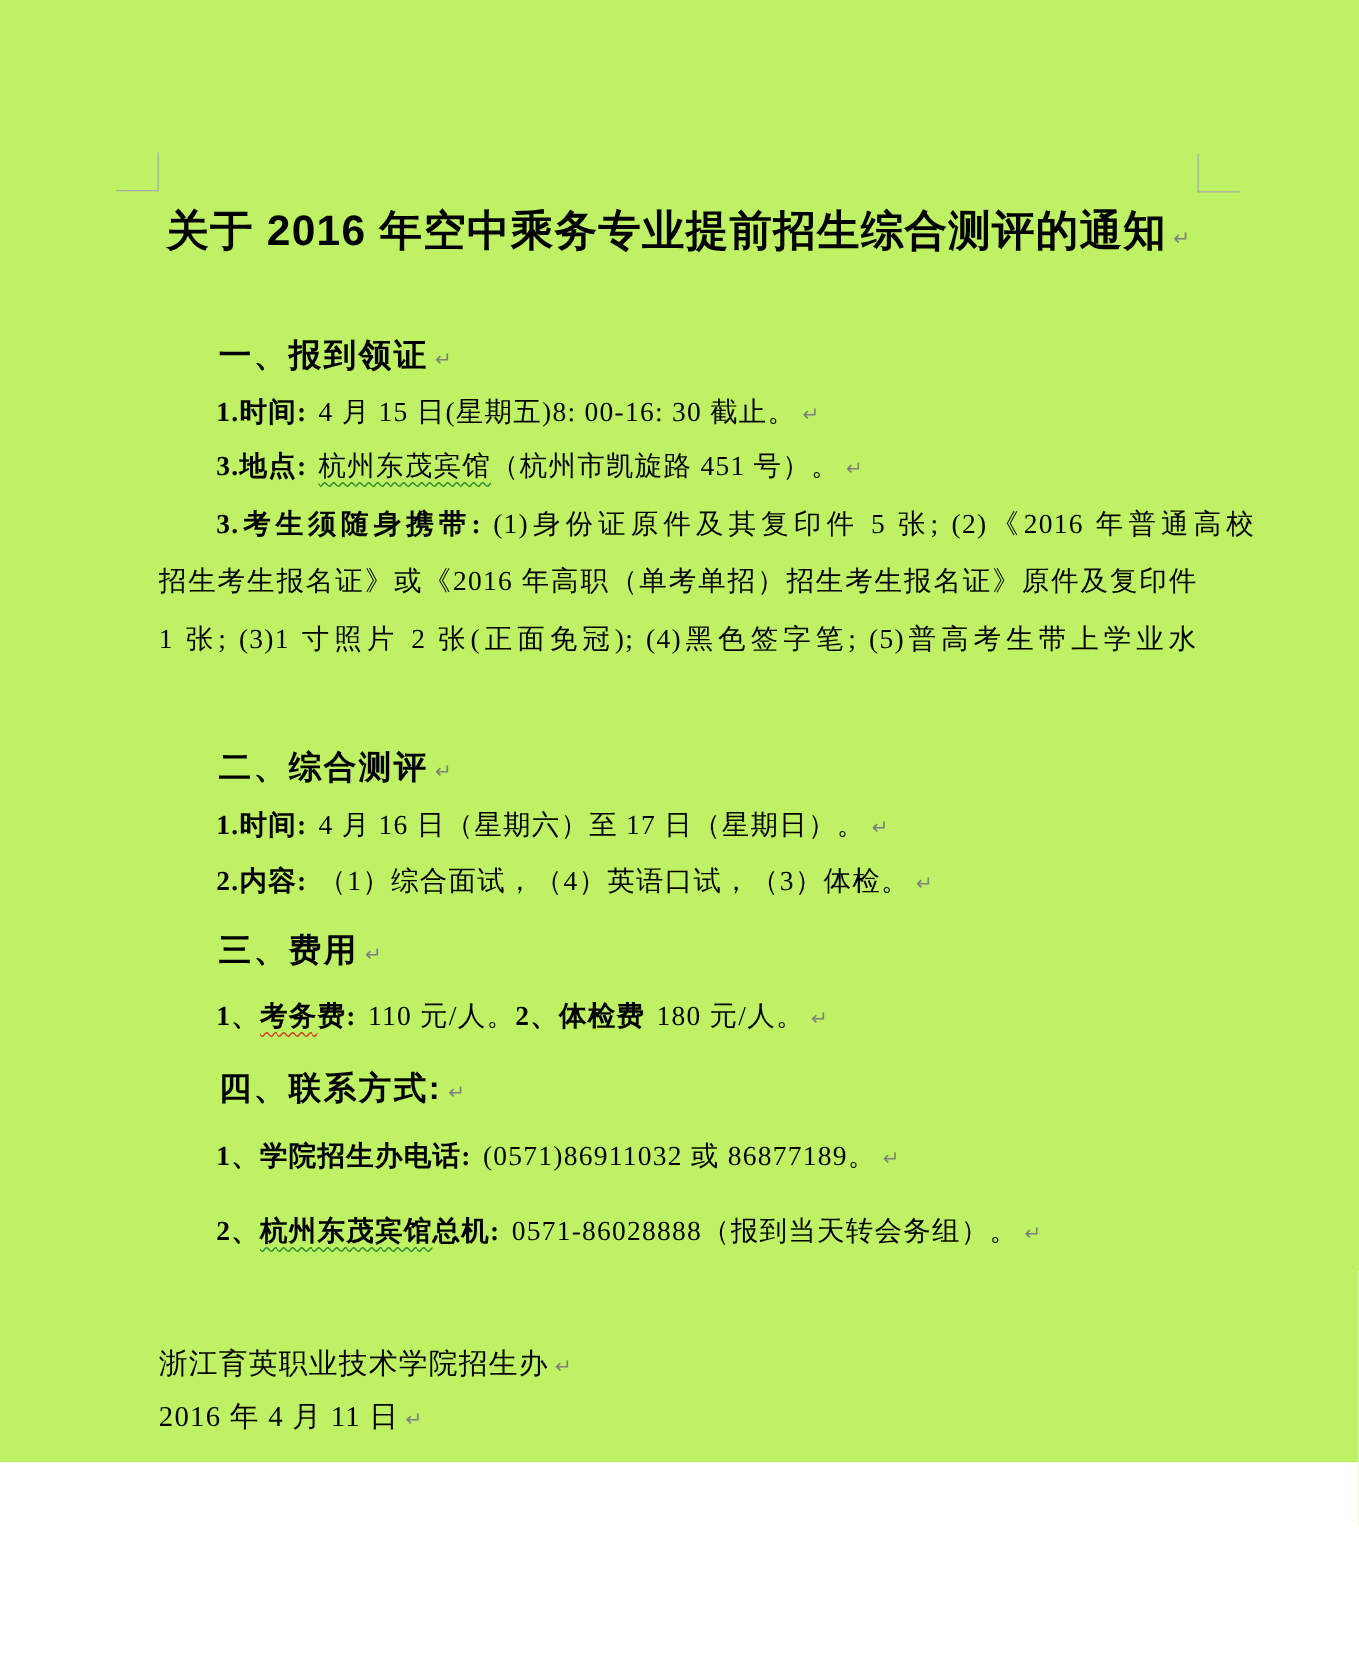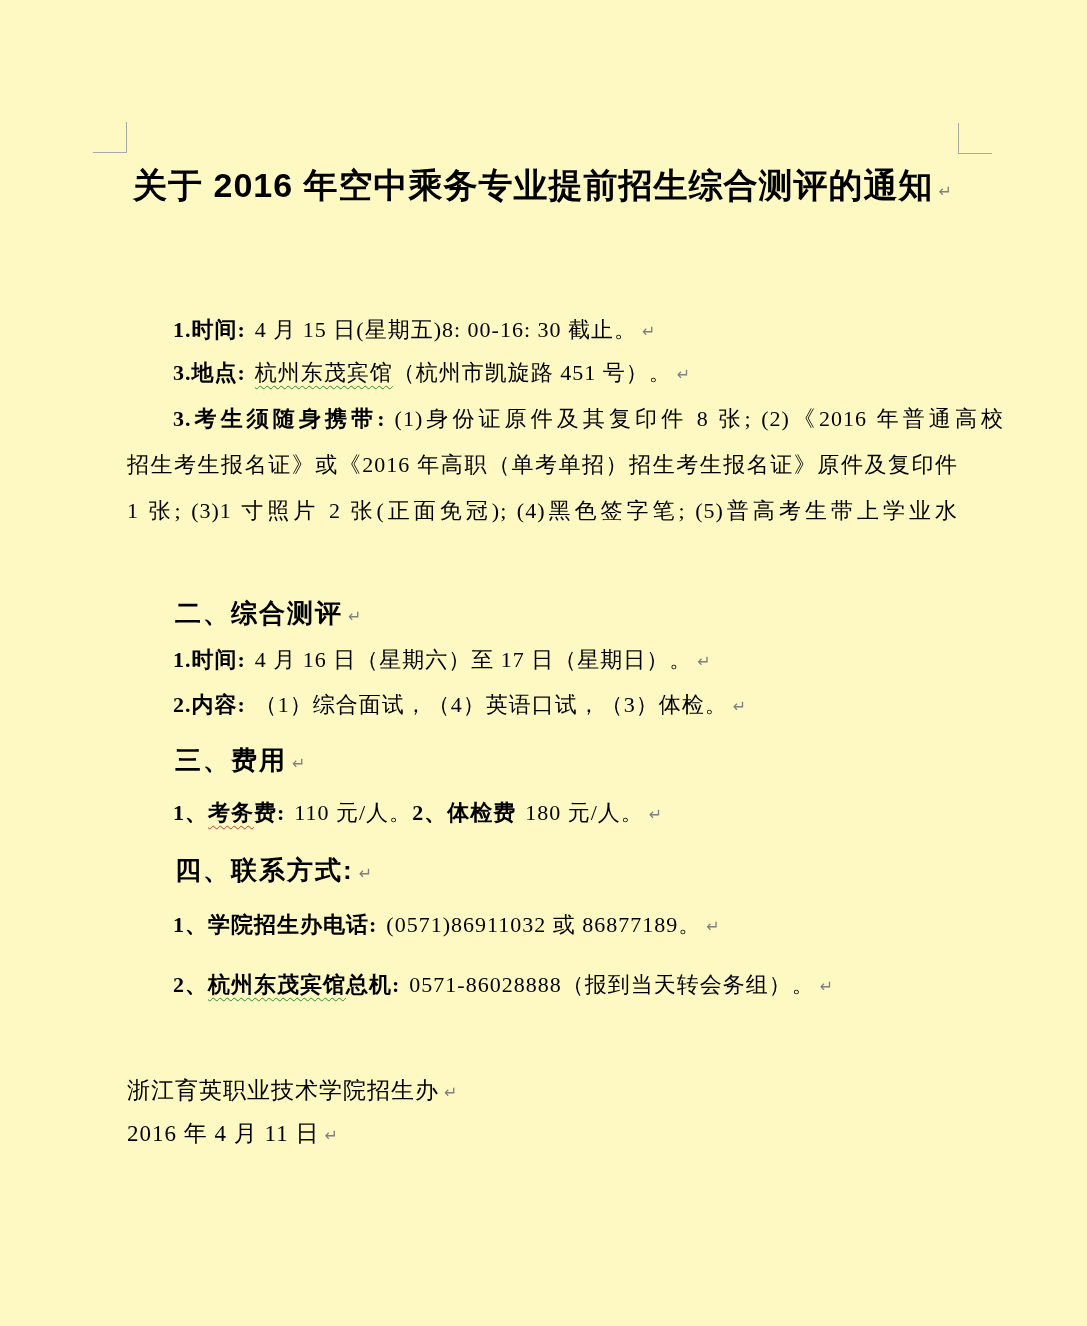--- a/index.html
+++ b/index.html
@@ -1,20 +1,20 @@
 <!DOCTYPE html>
 <html><head>
 <meta charset="utf-8">
 <style>
   html, body { margin: 0; padding: 0; background: #ffffff; }
   .page {
     position: relative;
     width: 1087px;
-    height: 1326px;
-    background: #fef9c3;
+    height: 1170px;
+    background: #bef264;
     color: #000000;
     font-family: "Liberation Serif", "DejaVu Serif", serif;
     overflow: hidden;
     text-decoration: underline;
   }
   
   .crop { position: absolute; width: 33px; height: 30px; }
   .crop-left  { left: 93px;  top: 122px; border-right: 1px solid #a9a9a9; border-bottom: 1px solid #a9a9a9; }
   .crop-right { left: 958px; top: 123px; border-left: 1px solid #a9a9a9;  border-bottom: 1px solid #a9a9a9; }
 
@@ -71,31 +71,34 @@
 
 <div class="page">
 
   <div class="crop crop-left"></div>
   <div class="crop crop-right"></div>
 
   <div class="blk title" style="top:163px">
     <span>关于 2016 年空中乘务专业提前招生综合测评的通知</span><span class="pm">↵</span>
   </div>
 
+  <div class="blk h" style="top:268px">
+    <span>一、报到领证</span><span class="pm">↵</span>
+  </div>
 
   <div class="blk line" style="top:316px">
     <b>1.时间:</b><span class="gap">4 月 15 日(星期五)8: 00-16: 30 截止。</span><span class="pm">↵</span>
   </div>
 
   <div class="blk line" style="top:359px">
     <b>3.地点:</b><span class="gap green-wavy">杭州东茂宾馆</span><span>（杭州市凯旋路 451 号）。</span><span class="pm">↵</span>
   </div>
 
   <div class="blk wrapline just indent" style="top:405px">
-    <b>3.考生须随身携带:</b><span class="gap">(1)身份证原件及其复印件 8 张; (2)《2016 年普通高校</span>
+    <b>3.考生须随身携带:</b><span class="gap">(1)身份证原件及其复印件 5 张; (2)《2016 年普通高校</span>
   </div>
   <div class="blk wrapline just" style="top:451px">
     <span>招生考生报名证》或《2016 年高职（单考单招）招生考生报名证》原件及复印件</span>
   </div>
   <div class="blk wrapline just" style="top:497px">
     <span>1 张; (3)1 寸照片 2 张(正面免冠); (4)黑色签字笔; (5)普高考生带上学业水</span>
   </div>
 
   <div class="blk h" style="top:597px">
     <span>二、综合测评</span><span class="pm">↵</span>

